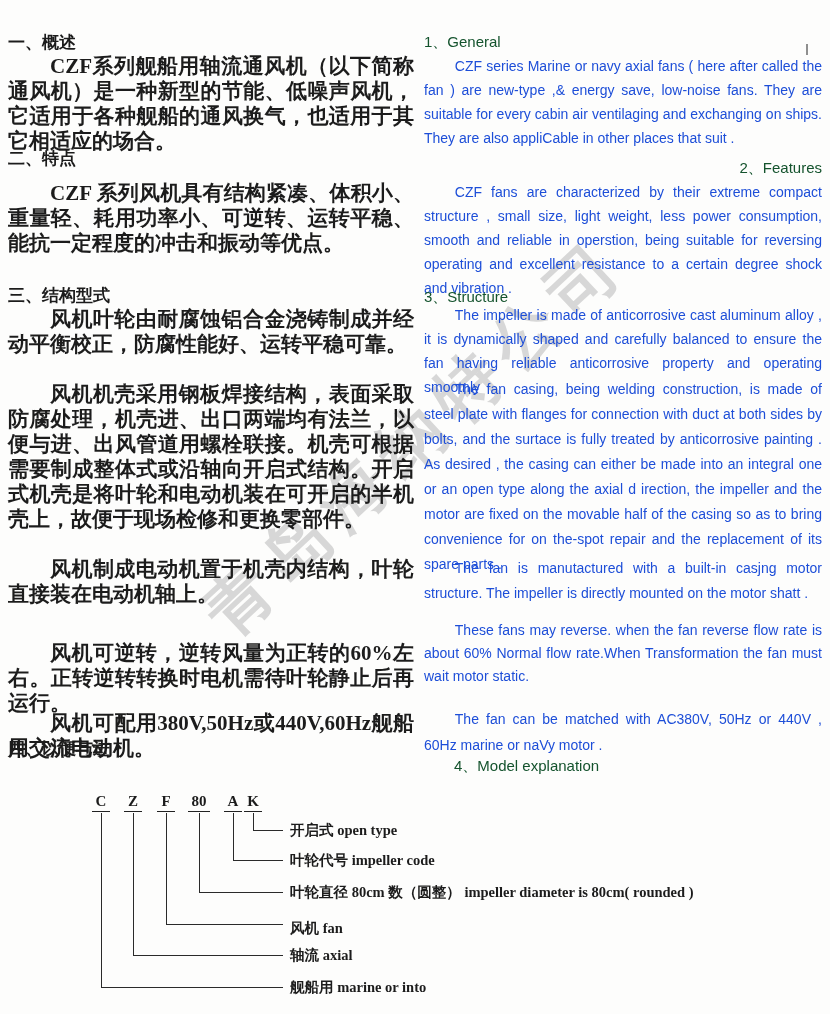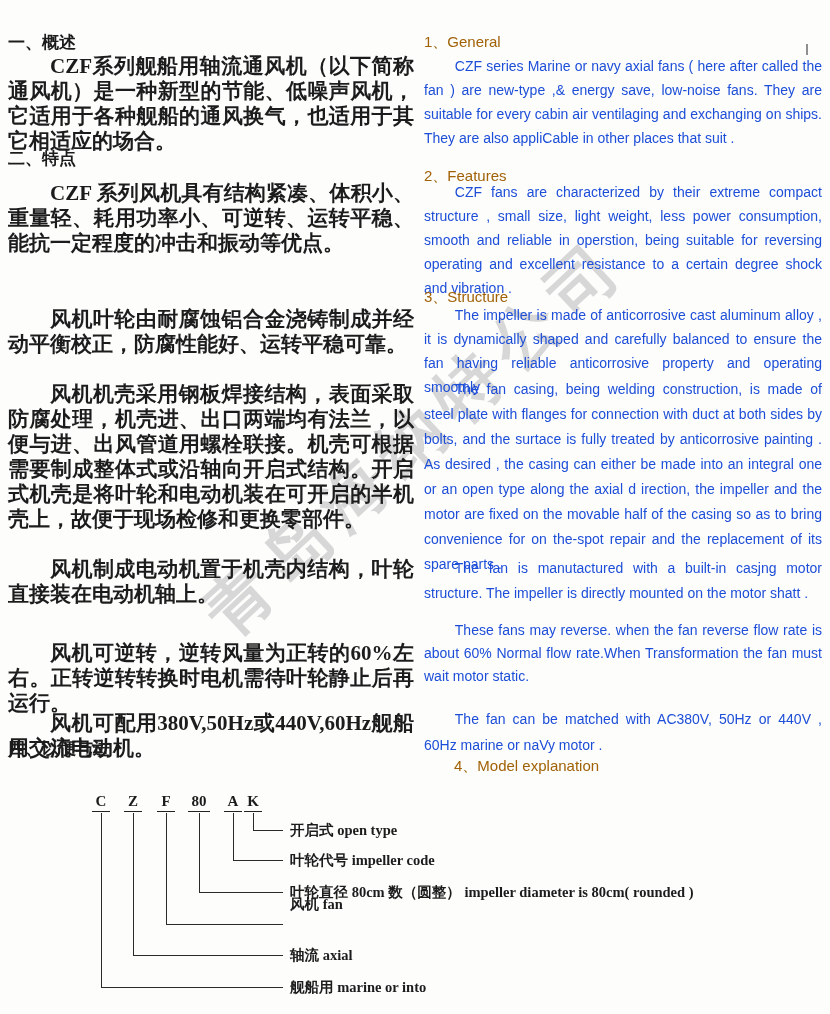--- a/index.html
+++ b/index.html
@@ -34,21 +34,21 @@
     font-family:"Liberation Serif", serif;
   }
   .zh-p{
     font-size:21px;font-weight:bold;line-height:25px;
     text-align:justify;text-indent:2em;
     font-family:"Liberation Serif", serif;
   }
   
   .en-h{
     font-size:15px;line-height:24px;
-    font-family:"Liberation Sans", sans-serif;color:#a16207;
+    font-family:"Liberation Sans", sans-serif;color:#14532d;
   }
   .en-p{
     font-size:14px;line-height:24px;
     text-align:justify;text-indent:2.2em;
     font-family:"Liberation Sans", sans-serif;color:#1d4ed8;
   }
   
   .code-letter{
     position:absolute;z-index:1;
     font-size:15px;font-weight:bold;
@@ -74,30 +74,31 @@
 <div class="page">
 
   <div class="watermark">青岛海纳特公司</div>
 
   <div class="artifact" style="left:806px;top:44px;width:2px;height:11px;"></div>
 
   <div class="blk col-left zh-h" style="top:30px;">一、概述</div>
   <div class="blk col-left zh-p" style="top:54px;">CZF系列舰船用轴流通风机（以下简称通风机）是一种新型的节能、低噪声风机，它适用于各种舰船的通风换气，也适用于其它相适应的场合。</div>
   <div class="blk col-left zh-h" style="top:146px;">二、特点</div>
   <div class="blk col-left zh-p" style="top:181px;">CZF 系列风机具有结构紧凑、体积小、重量轻、耗用功率小、可逆转、运转平稳、能抗一定程度的冲击和振动等优点。</div>
+  <div class="blk col-left zh-h" style="top:283px;">三、结构型式</div>
   <div class="blk col-left zh-p" style="top:307px;">风机叶轮由耐腐蚀铝合金浇铸制成并经动平衡校正，防腐性能好、运转平稳可靠。</div>
   <div class="blk col-left zh-p" style="top:382px;">风机机壳采用钢板焊接结构，表面采取防腐处理，机壳进、出口两端均有法兰，以便与进、出风管道用螺栓联接。机壳可根据需要制成整体式或沿轴向开启式结构。开启式机壳是将叶轮和电动机装在可开启的半机壳上，故便于现场检修和更换零部件。</div>
   <div class="blk col-left zh-p" style="top:557px;">风机制成电动机置于机壳内结构，叶轮直接装在电动机轴上。</div>
   <div class="blk col-left zh-p" style="top:641px;">风机可逆转，逆转风量为正转的60%左右。正转逆转转换时电机需待叶轮静止后再运行。</div>
   <div class="blk col-left zh-p" style="top:711px;">风机可配用380V,50Hz或440V,60Hz舰船用交流电动机。</div>
   <div class="blk col-left zh-h" style="top:736px;">四、以便与进</div>
 
   <div class="blk col-right en-h" style="top:30px;">1、General</div>
   <div class="blk col-right en-p" style="top:54px;">CZF series Marine or navy axial fans ( here after called the fan ) are new-type ,&amp; energy save, low-noise fans. They are suitable for every cabin air ventilaging and exchanging on ships. They are also appliCable in other places that suit .</div>
-  <div class="blk col-right en-h" style="top:164px;">2、Features</div>
+  <div class="blk col-right en-h" style="top:156px;text-align:right;">2、Features</div>
   <div class="blk col-right en-p" style="top:180px;">CZF fans are characterized by their extreme compact structure , small  size, light weight, less power consumption, smooth and reliable in operstion, being suitable for reversing operating and excellent resistance to a certain degree shock and vibration .</div>
   <div class="blk col-right en-h" style="top:277px;margin-top:8px;">3、Structure</div>
   <div class="blk col-right en-p" style="top:303px;">The impeller is made of anticorrosive cast aluminum alloy , it is dynamically shaped and carefully balanced to ensure the fan having reliable anticorrosive property and operating smootnly</div>
   <div class="blk col-right en-p" style="top:377px; line-height:25px;">The fan casing, being welding construction, is made of steel plate with flanges for connection with duct at both sides by bolts, and the surtace is fully treated by anticorrosive painting . As desired , the casing can either be made into an integral one or an open type along the axial d irection, the impeller and the motor are fixed on the movable half of the casing so as to bring convenience for on the-spot repair and the replacement of its spare parts .</div>
   <div class="blk col-right en-p" style="top:556px; line-height:25px;">The fan is manutactured with a built-in casjng motor structure. The impeller is directly mounted on the motor shatt .</div>
   <div class="blk col-right en-p" style="top:619px; line-height:23px;">These fans may reverse. when the fan reverse flow rate is about 60% Normal flow rate.When Transformation the fan must wait motor static.</div>
   <div class="blk col-right en-p" style="top:706px; line-height:26px;">The fan can be matched with AC380V, 50Hz or 440V , 60Hz marine or naVy motor .</div>
   <div class="blk col-right en-h" style="top:754px; padding-left:30px;">4、Model explanation</div>
 
   <div class="code-letter" style="left:92px;  top:793px; width:18px;">C</div>
@@ -117,17 +118,17 @@
   <div class="dline hline" style="left:253px; top:830px; width:30px;"></div>
   <div class="dline hline" style="left:233px; top:860px; width:50px;"></div>
   <div class="dline hline" style="left:199px; top:892px; width:84px;"></div>
   <div class="dline hline" style="left:166px; top:924px; width:117px;"></div>
   <div class="dline hline" style="left:133px; top:955px; width:150px;"></div>
   <div class="dline hline" style="left:101px; top:987px; width:182px;"></div>
 
   <div class="diag-label" style="top:822px;">开启式 open type</div>
   <div class="diag-label" style="top:852px;">叶轮代号 impeller code</div>
   <div class="diag-label" style="top:884px;">叶轮直径 80cm 数（圆整）  impeller diameter is 80cm( rounded )</div>
-  <div class="diag-label" style="top:896px;">风机 fan</div>
+  <div class="diag-label" style="top:920px;">风机 fan</div>
   <div class="diag-label" style="top:947px;">轴流 axial</div>
   <div class="diag-label" style="top:979px;">舰船用  marine or into</div>
 
 </div>
 
 </body></html>

